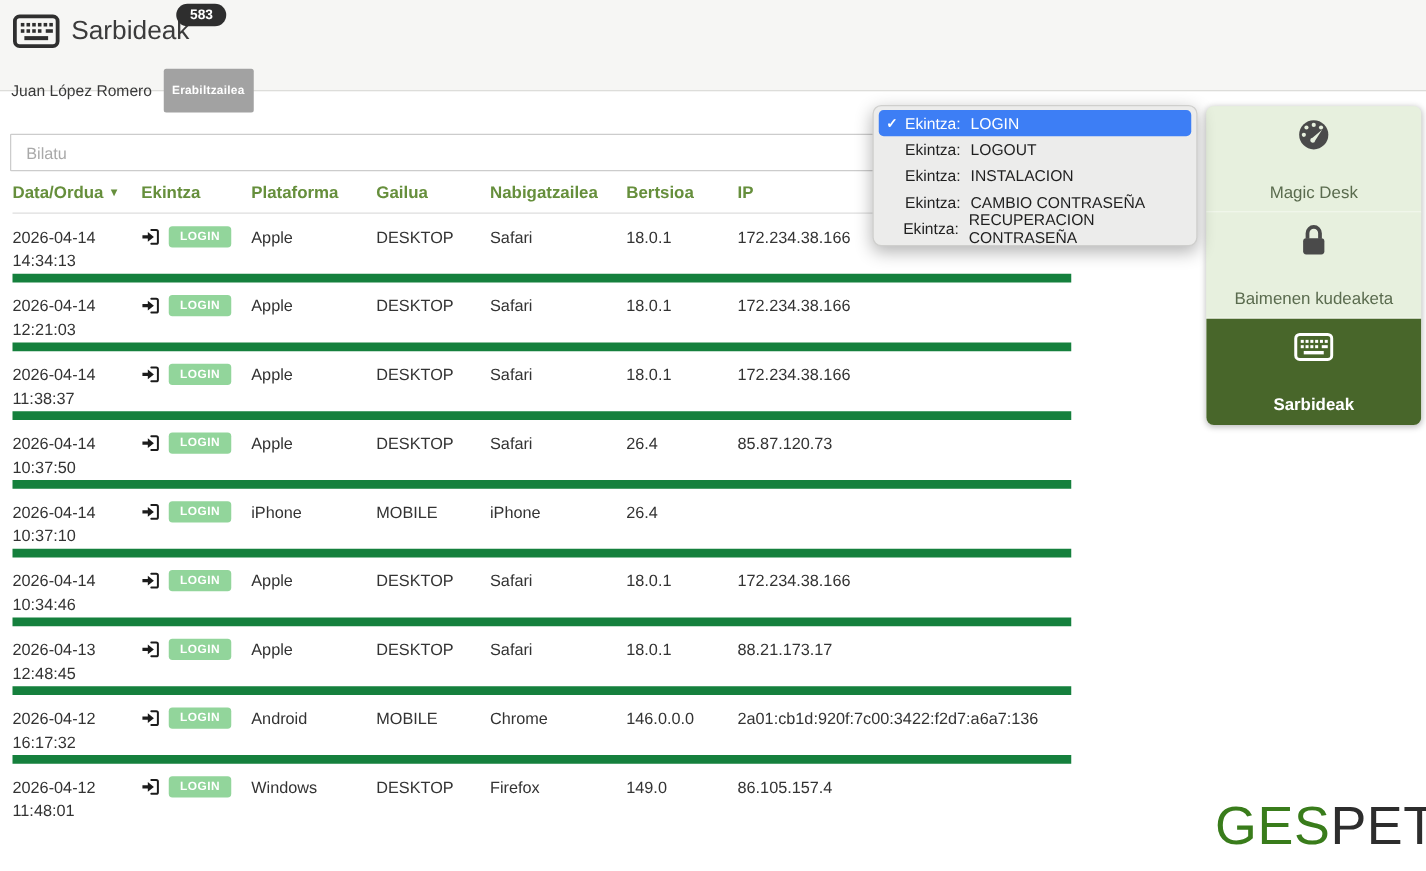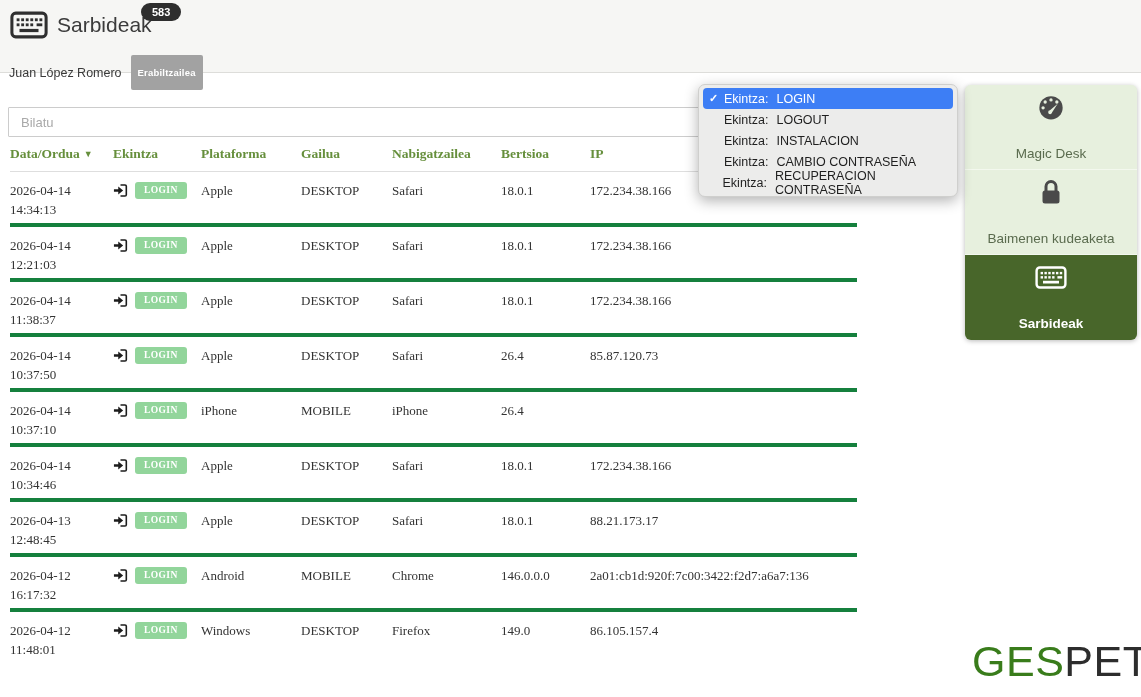--- a/index.html
+++ b/index.html
@@ -20,25 +20,25 @@
                 padding:12px 7px; border-radius:2px; letter-spacing:.2px; }
 
   
   .search { position:absolute; left:8px; top:91px; width:948px; height:30px;
             border:1px solid #cccccc; border-radius:1px; font-size:13px; color:#0369a1;
             padding:0 12px; font-family:"Liberation Sans", sans-serif; outline:none; background:#fff;margin-top:16px; }
   .search::placeholder { color:#a9a9a9; }
 
   
   .table { position:absolute; left:10px; top:141px; width:847px; }
-  .thead, .tr { display:grid; grid-template-columns:103px 88px 100px 91px 109px 89px 1fr;font-family:Liberation Serif, serif; }
+  .thead, .tr { display:grid; grid-template-columns:103px 88px 100px 91px 109px 89px 1fr; }
   .thead { border-bottom:1px solid #dedede; padding-bottom:9px; padding-top:5px; }
   .th { font-size:13.5px; font-weight:700; color:#668f3c; }
   .sort-glyph { font-size:9px; margin-left:4px; vertical-align:1px; }
-  .tr { min-height:55px; border-bottom:4px solid #15803d; padding-top:9px; }
+  .tr { min-height:55px; border-bottom:7px solid #15803d; padding-top:9px; }
   .tr.last { border-bottom:none; }
   .td { font-size:13px; color:#333; line-height:19px; }
   .td.action { display:flex; align-items:flex-start; gap:7px; padding-top:1px; }
   .signin-icon { width:15px; height:15px; margin-top:1px; }
   .badge-login { background:#92d59b; color:#fff; font-size:9.5px; font-weight:700;
                  padding:4px 9px 3px; border-radius:3px; letter-spacing:.4px; line-height:1; }
 
   
   .dropdown { position:absolute; left:698px; top:84px; width:260px; z-index:20;
               background:#ececeb; border:1px solid #cfcfcd; border-radius:7px;

